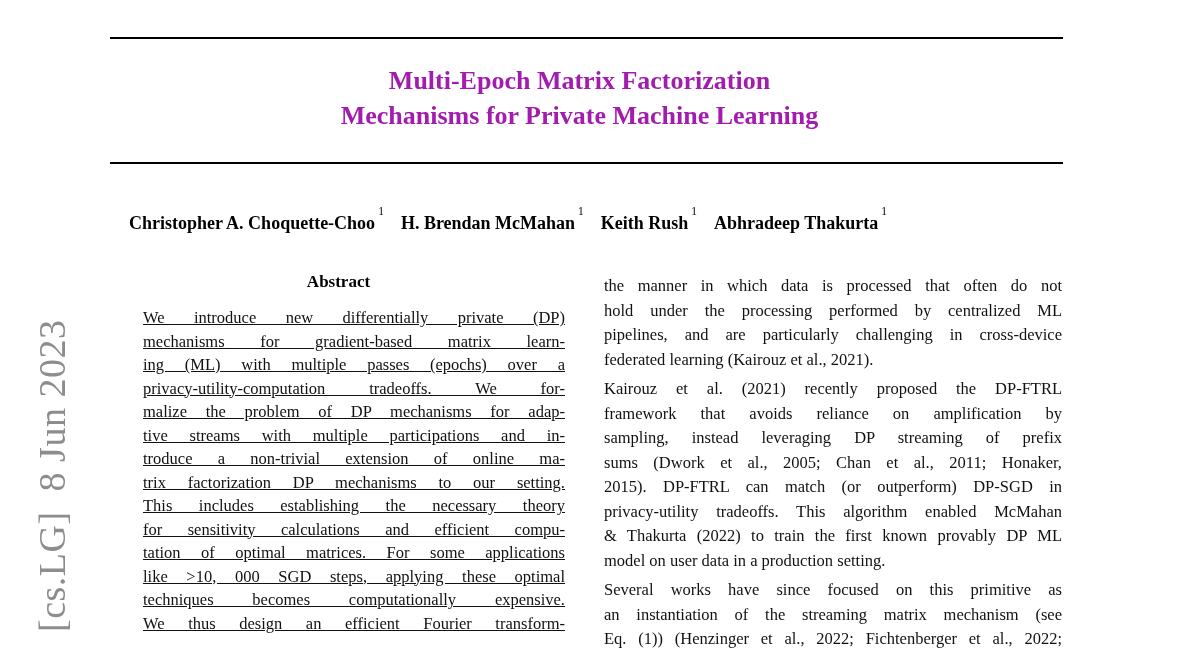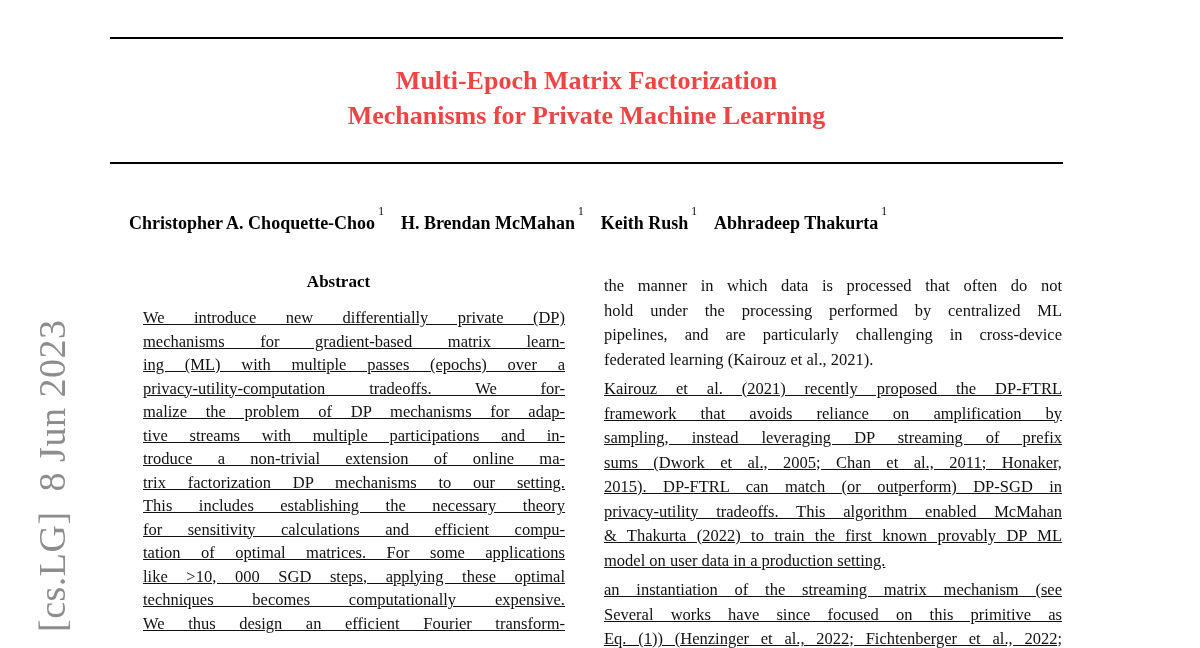--- a/index.html
+++ b/index.html
@@ -17,28 +17,28 @@
     left: 110px;
     width: 953px;
     height: 2px;
     background: #000000;
   }
   .rule.top { top: 37px; }
   .rule.bot { top: 162px; }
 
   .title-block {
     position: absolute;
-    left: 110px;
+    left: 103px;
     width: 953px;
     top: 63px;
     text-align: center;
     font-weight: bold;
     font-size: 26px;
     line-height: 35px;
-    color: #ef4444;
+    color: #a21caf;
   }
 
   .authors {
     position: absolute;
     left: 0;
     width: 1016px;
     top: 205px;
     text-align: center;
     font-weight: bold;
     font-size: 18px;
@@ -82,21 +82,21 @@
   .abs-col .line { line-height: 23.5px; height: 23.5px; text-decoration: underline; }
 
   .right-col {
     position: absolute;
     left: 604px;
     width: 458px;
     top: 274px;
     font-size: 16.5px;
   }
   .right-col .line { line-height: 24.5px; height: 24.5px; }
-  .right-col .para + .para { margin-top: 5px; text-decoration: underline; }
+  .right-col .para + .para { margin-top: 5px; }
 
   .arxiv-stamp {
     position: absolute;
     left: 30px;
     top: 632px;
     transform: rotate(-90deg);
     transform-origin: 0 0;
     font-family: "Liberation Serif", serif;
     font-size: 38px;
     letter-spacing: 0.5px;
@@ -152,21 +152,21 @@
       <div class="line">Kairouz et al. (2021) recently proposed the DP-FTRL</div>
       <div class="line">framework that avoids reliance on amplification by</div>
       <div class="line">sampling, instead leveraging DP streaming of prefix</div>
       <div class="line">sums (Dwork et al., 2005; Chan et al., 2011; Honaker,</div>
       <div class="line">2015). DP-FTRL can match (or outperform) DP-SGD in</div>
       <div class="line">privacy-utility tradeoffs. This algorithm enabled McMahan</div>
       <div class="line">&amp; Thakurta (2022) to train the first known provably DP ML</div>
       <div class="line end">model on user data in a production setting.</div>
     </div>
     <div class="para">
+      <div class="line">Several works have since focused on this primitive as</div>
       <div class="line">an instantiation of the streaming matrix mechanism (see</div>
-      <div class="line">Several works have since focused on this primitive as</div>
       <div class="line">Eq. (1)) (Henzinger et al., 2022; Fichtenberger et al., 2022;</div>
     </div>
   </div>
 
   <div class="arxiv-stamp">[cs.LG]  8 Jun 2023</div>
 
 </div>
 
 </body></html>

